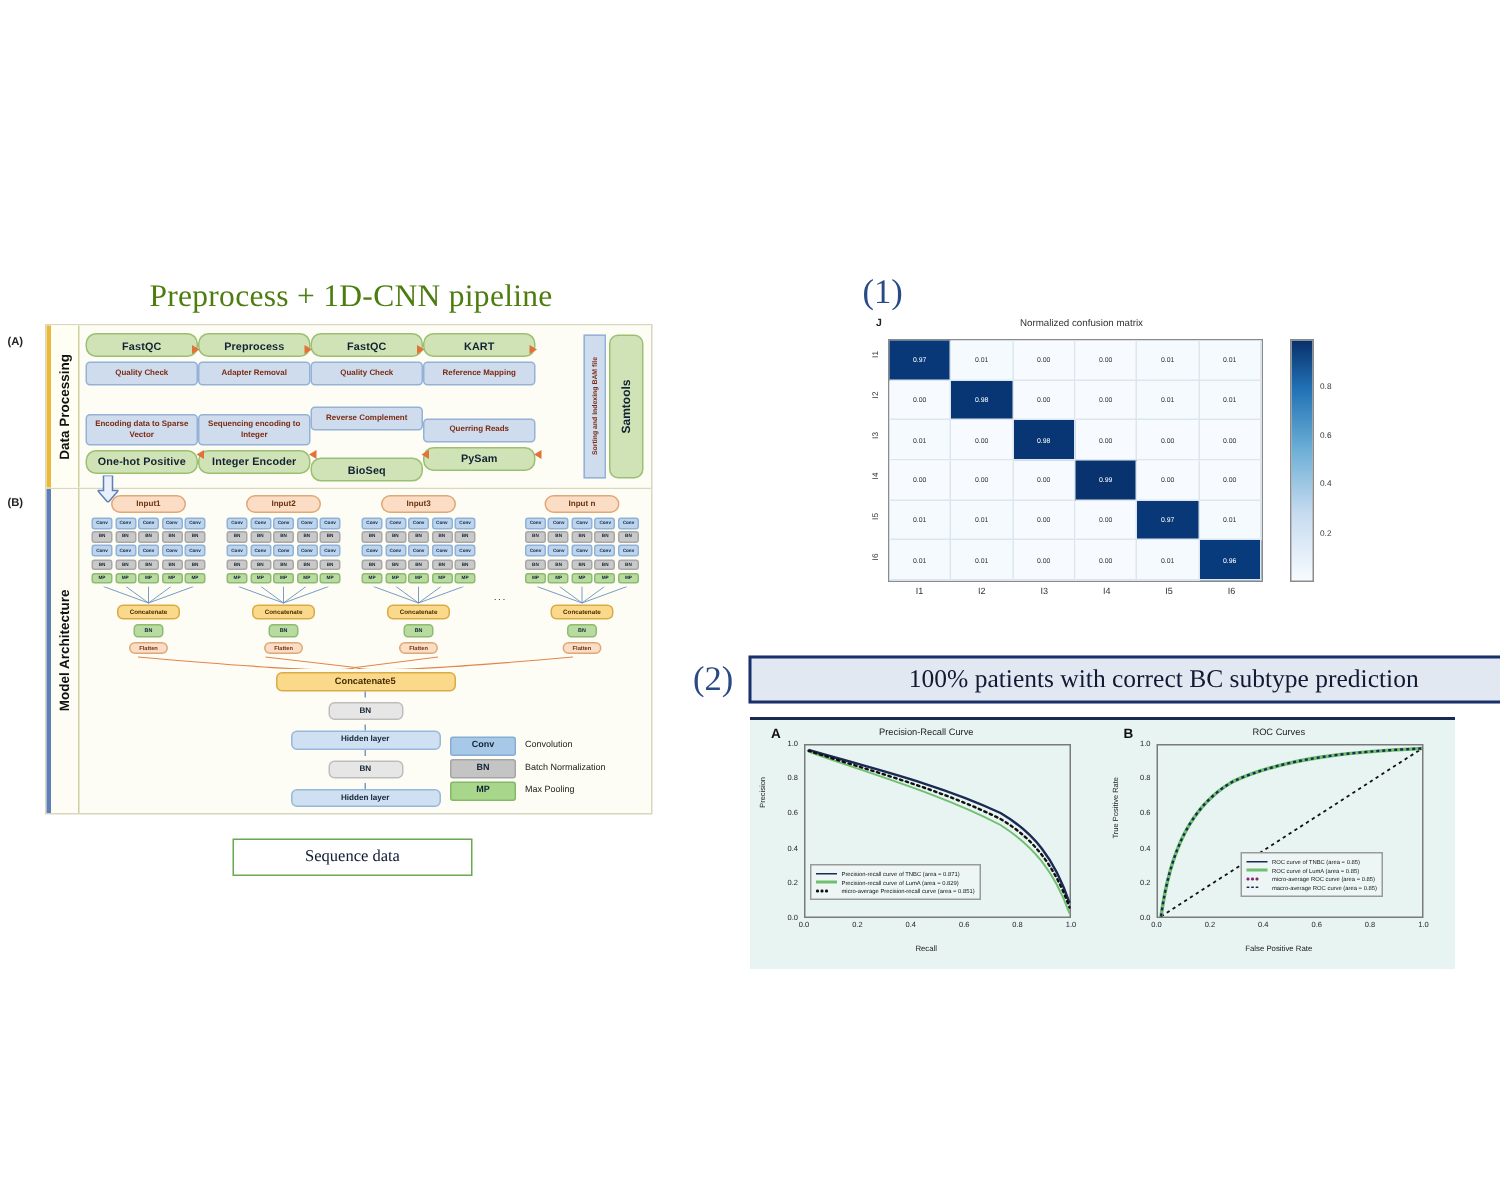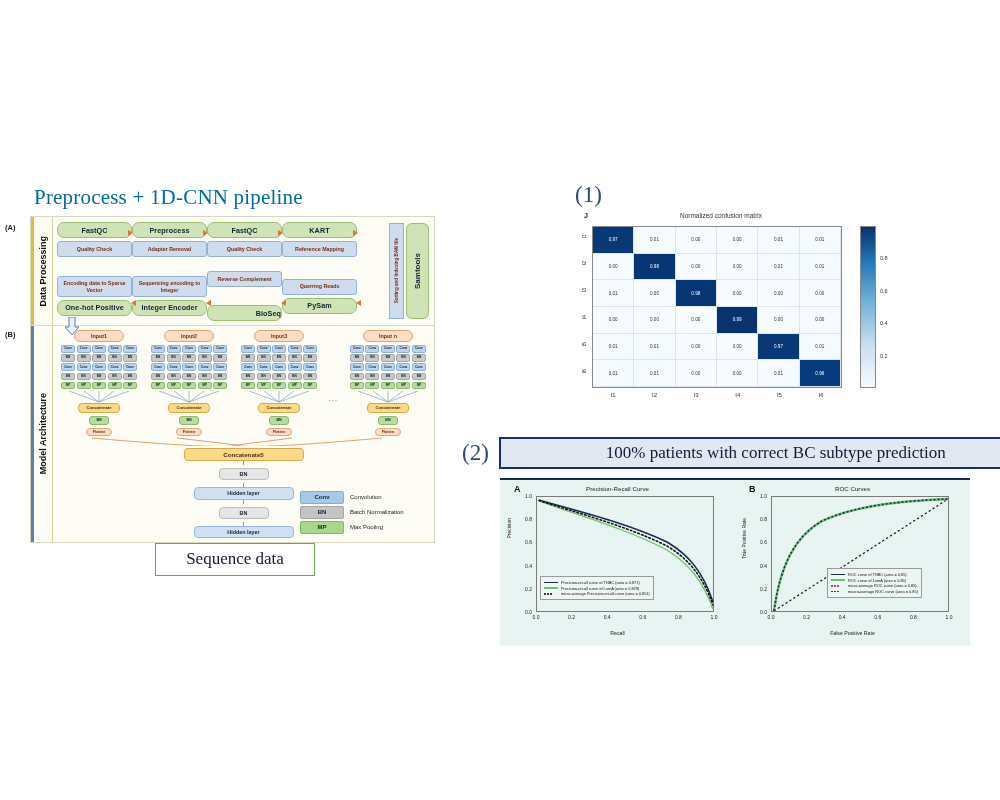--- a/index.html
+++ b/index.html
@@ -6,35 +6,35 @@
   html, body { width: 1000px; height: 800px; background: #ffffff; }
   body { font-family: "Liberation Sans", sans-serif; position: relative; overflow: hidden; }
 
   .stage { position: absolute; left: 0; top: 0; width: 1000px; height: 800px; }
 
   
   .left-panel { position: absolute; left: 30px; top: 185px; width: 410px; }
 
   .pipeline-title {
     font-family: "Liberation Serif", serif;
-    font-size: 21px; color: #0369a1; 
+    font-size: 21px; color: #4d7c0f; text-align: center;
     letter-spacing: .2px; width: 400px; margin-left: 4px;
   }
 
   .blue-banner {
     background: #4a86c5; border: 1px solid #37699e; color: #ffffff;
     font-family: "Liberation Serif", serif; font-size: 17px;
     text-align: center; padding: 5px 0 6px 0;
   }
   .banner-a { width: 270px; margin: 7px auto 0 auto; }
   .banner-b { width: 250px; margin: 0 auto; }
   .green-box {
-    width: 160px; margin: 0 auto; background: #ffffff;
+    width: 160px; margin: 16px auto; background: #ffffff;
     border: 1.5px solid #6aa84f; color: #111a33;
-    font-family: "Liberation Serif", serif; font-size: 17px;
+    font-family: "Liberation Serif", serif; font-size: 11px;
     text-align: center; padding: 5px 0 6px 0;
   }
 
   
   .fig { position: relative; width: 405px; background: #fdfdf6;
          border: 1px solid #d8d8c0; margin-top: 6px; }
 
   .sec-tag { position: absolute; left: -26px; font-size: 7.5px; font-weight: bold; color: #222; }
 
   .vbar {
@@ -262,21 +262,21 @@
               <div class="nodeG" style="margin-top:3px;">One-hot Positive</div>
             </div>
             <div class="arrowL" style="margin-top:14px;"></div>
             <div class="cellA">
               <div class="nodeB" style="margin-top:0;">Sequencing encoding to Integer</div>
               <div class="nodeG" style="margin-top:3px;">Integer Encoder</div>
             </div>
             <div class="arrowL" style="margin-top:14px;"></div>
             <div class="cellA">
               <div class="nodeB" style="margin-top:0;">Reverse Complement</div>
-              <div class="nodeG" style="margin-top:18px;text-align:right;">BioSeq</div>
+              <div class="nodeG" style="margin-top:18px;">BioSeq</div>
             </div>
             <div class="arrowL" style="margin-top:14px;"></div>
             <div class="cellA">
               <div class="nodeB" style="margin-top:0;">Querring Reads</div>
               <div class="nodeG" style="margin-top:3px;">PySam</div>
             </div>
             <div class="arrowL" style="margin-top:14px;"></div>
           </div>
         </div>
 

